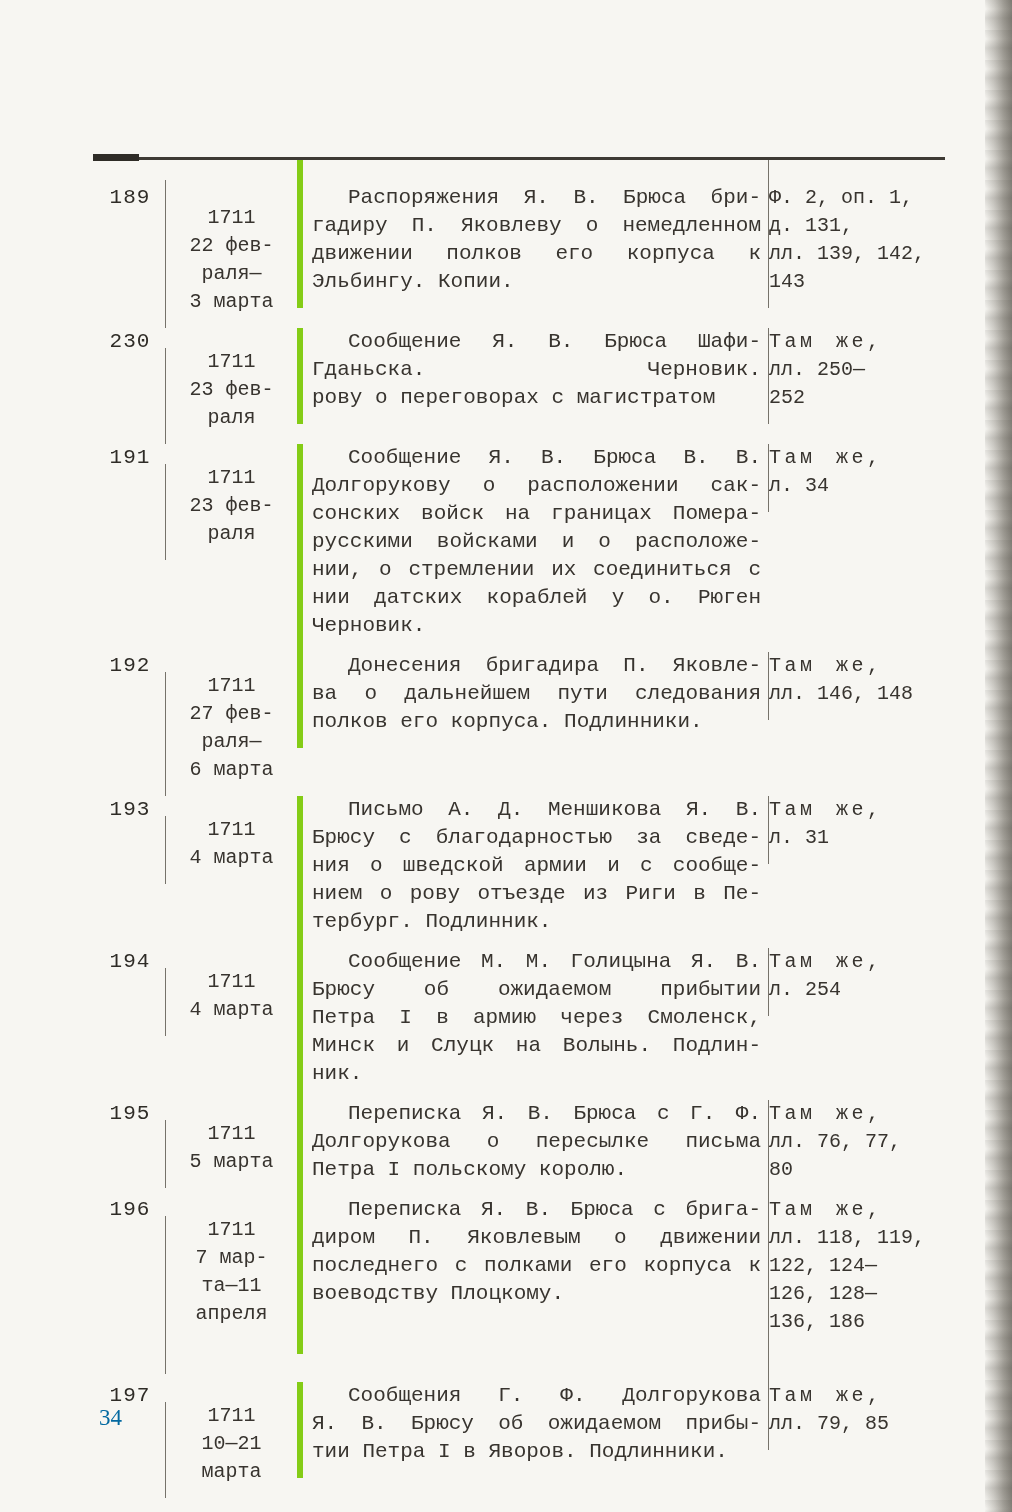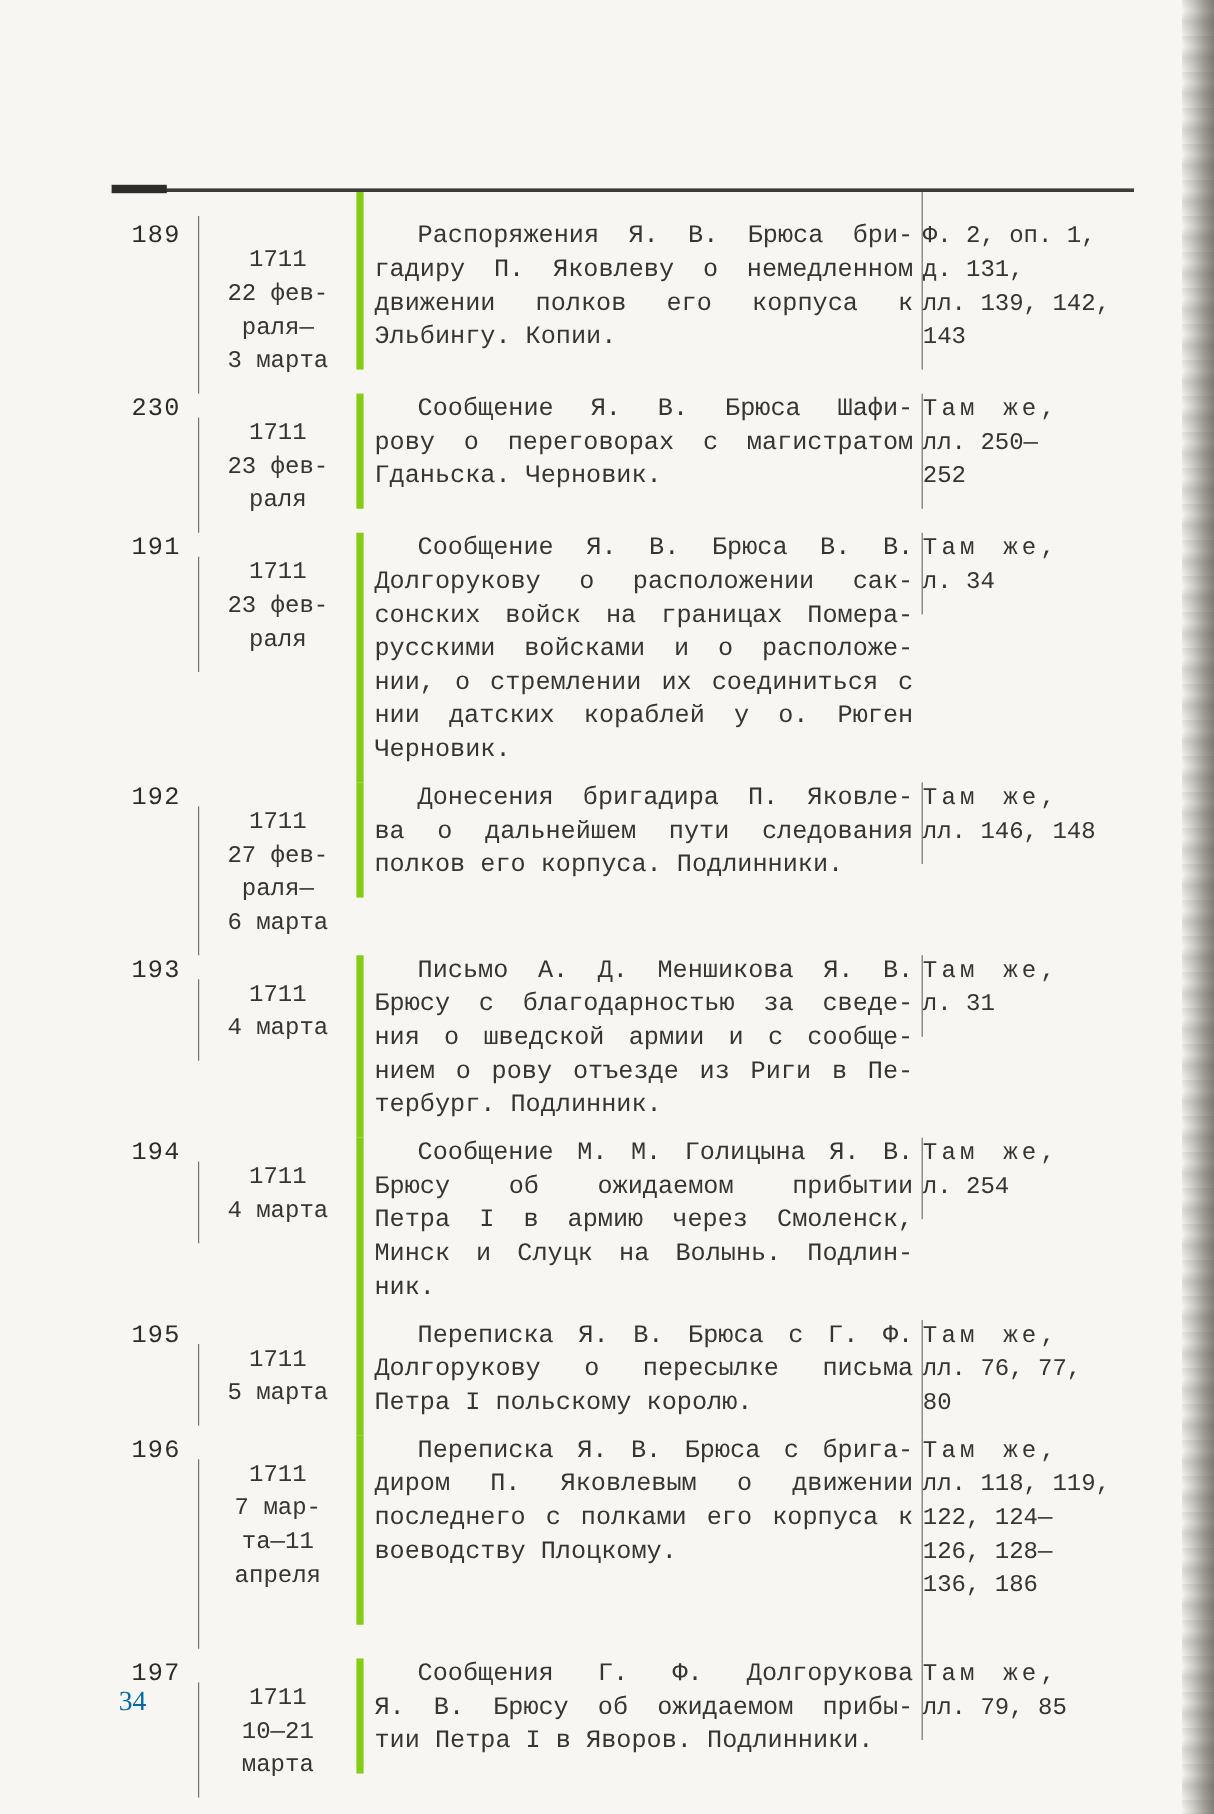--- a/index.html
+++ b/index.html
@@ -144,22 +144,22 @@
   </div>
         <div class="row">
     <div class="cell no">230</div>
     <div class="cell date">
             <div class="line">1711</div>
             <div class="line">23 фев-</div>
             <div class="line">раля</div>
           </div>
     <div class="cell desc">
             <div class="line">Сообщение Я. В. Брюса Шафи-</div>
+            <div class="line">Гданьска. Черновик.</div>
             <div class="line">рову о переговорах с магистратом</div>
-            <div class="line">Гданьска. Черновик.</div>
           </div>
     <div class="cell ref">
             <div class="line spaced">Там же,</div>
             <div class="line">лл. 250—</div>
             <div class="line">252</div>
           </div>
   </div>
         <div class="row">
     <div class="cell no">191</div>
     <div class="cell date">
@@ -236,21 +236,21 @@
           </div>
   </div>
         <div class="row">
     <div class="cell no">195</div>
     <div class="cell date">
             <div class="line">1711</div>
             <div class="line">5 марта</div>
           </div>
     <div class="cell desc">
             <div class="line">Переписка Я. В. Брюса с Г. Ф.</div>
-            <div class="line">Долгорукову о пересылке письма</div>
+            <div class="line">Долгорукова о пересылке письма</div>
             <div class="line">Петра I польскому королю.</div>
           </div>
     <div class="cell ref">
             <div class="line spaced">Там же,</div>
             <div class="line">лл. 76, 77,</div>
             <div class="line">80</div>
           </div>
   </div>
         <div class="row">
     <div class="cell no">196</div>

